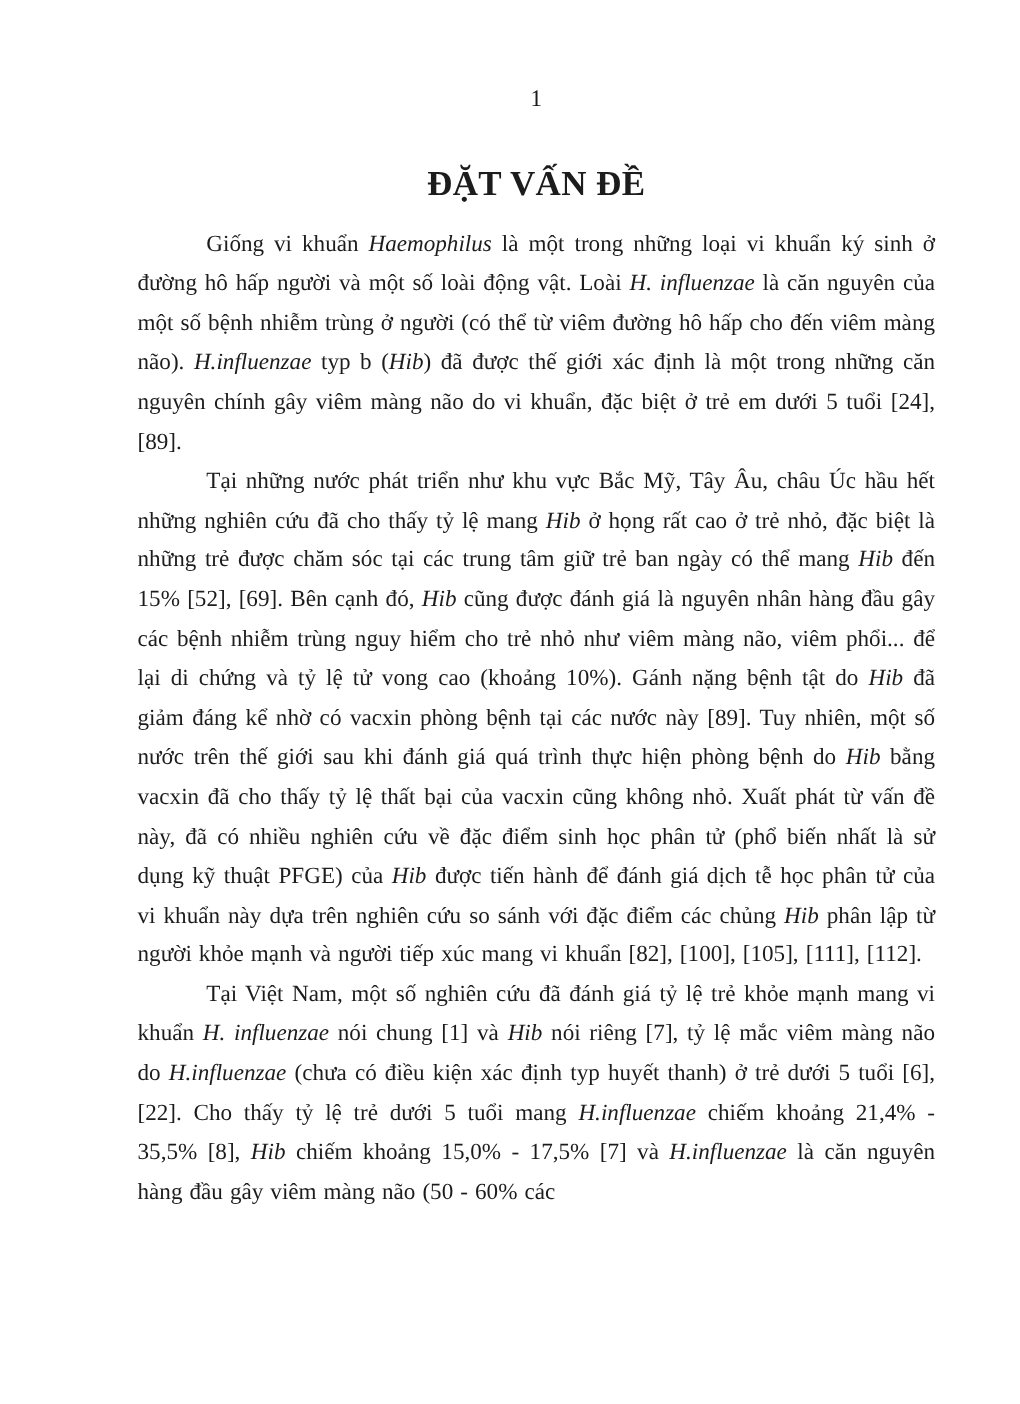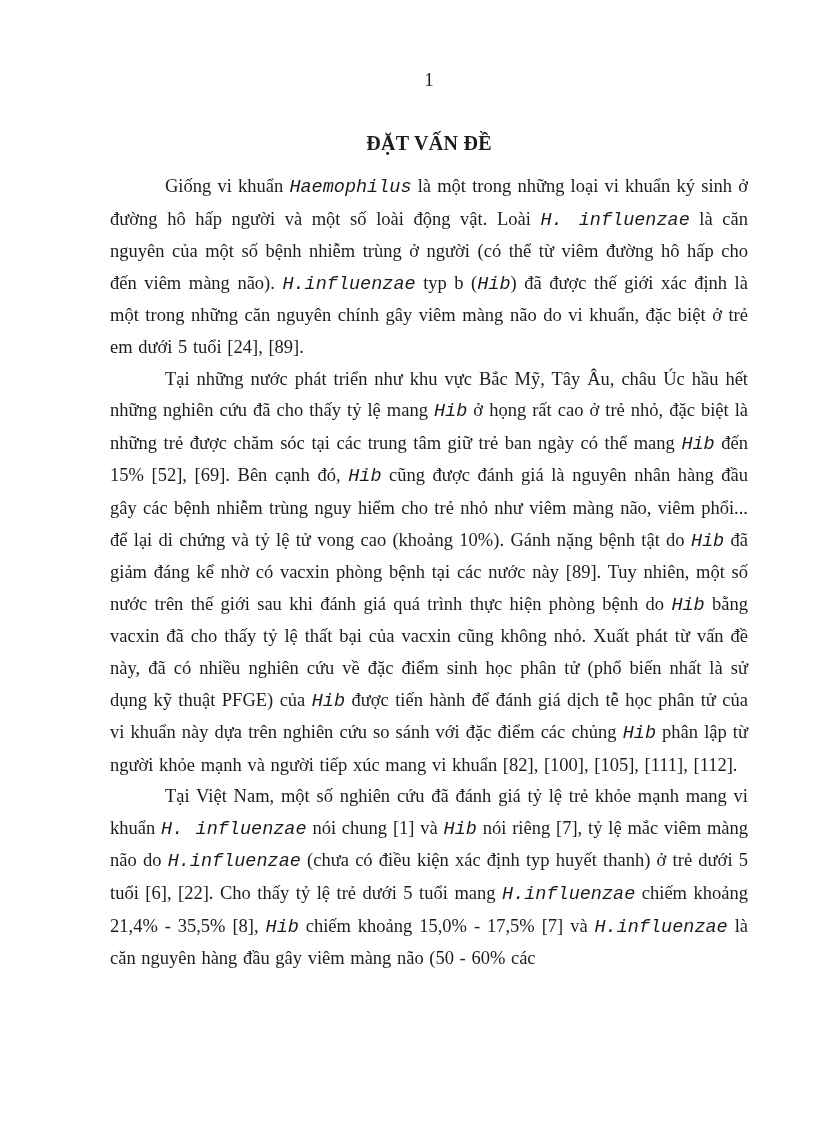--- a/index.html
+++ b/index.html
@@ -19,40 +19,39 @@
     color: #1c1c1c;
     overflow: hidden;
   }
   .page-number {
     text-align: center;
     font-size: 19px;
     line-height: 1;
   }
   .doc-title {
     text-align: center;
-    font-size: 20px;
+    font-size: 28px;
     font-weight: bold;
     line-height: 1.2;
     margin: 42px 0 0 0;
     letter-spacing: 0.3px;
   }
   .doc-body {
     margin-top: 16px;
   }
   .para {
     margin: 0;
     font-size: 18.5px;
     line-height: 31.6px;
     text-align: justify;
     text-indent: 55px;
     word-spacing: 1px;
   }
   .it {
     font-style: italic;
-    font-family: Liberation Mono, monospace;
   }
 </style>
 </head>
 <body>
 
 <div class="page">
   <div class="page-number">1</div>
   <h1 class="doc-title">ĐẶT VẤN ĐỀ</h1>
   <div class="doc-body" id="doc-body">
       <p class="para"><span>Giống vi khuẩn </span><span class="it">Haemophilus</span><span> là một trong những loại vi khuẩn ký sinh ở đường hô hấp người và một số loài động vật. Loài </span><span class="it">H. influenzae</span><span> là căn nguyên của một số bệnh nhiễm trùng ở người (có thể từ viêm đường hô hấp cho đến viêm màng não). </span><span class="it">H.influenzae</span><span> typ b (</span><span class="it">Hib</span><span>) đã được thế giới xác định là một trong những căn nguyên chính gây viêm màng não do vi khuẩn, đặc biệt ở trẻ em dưới 5 tuổi [24], [89].</span></p>

